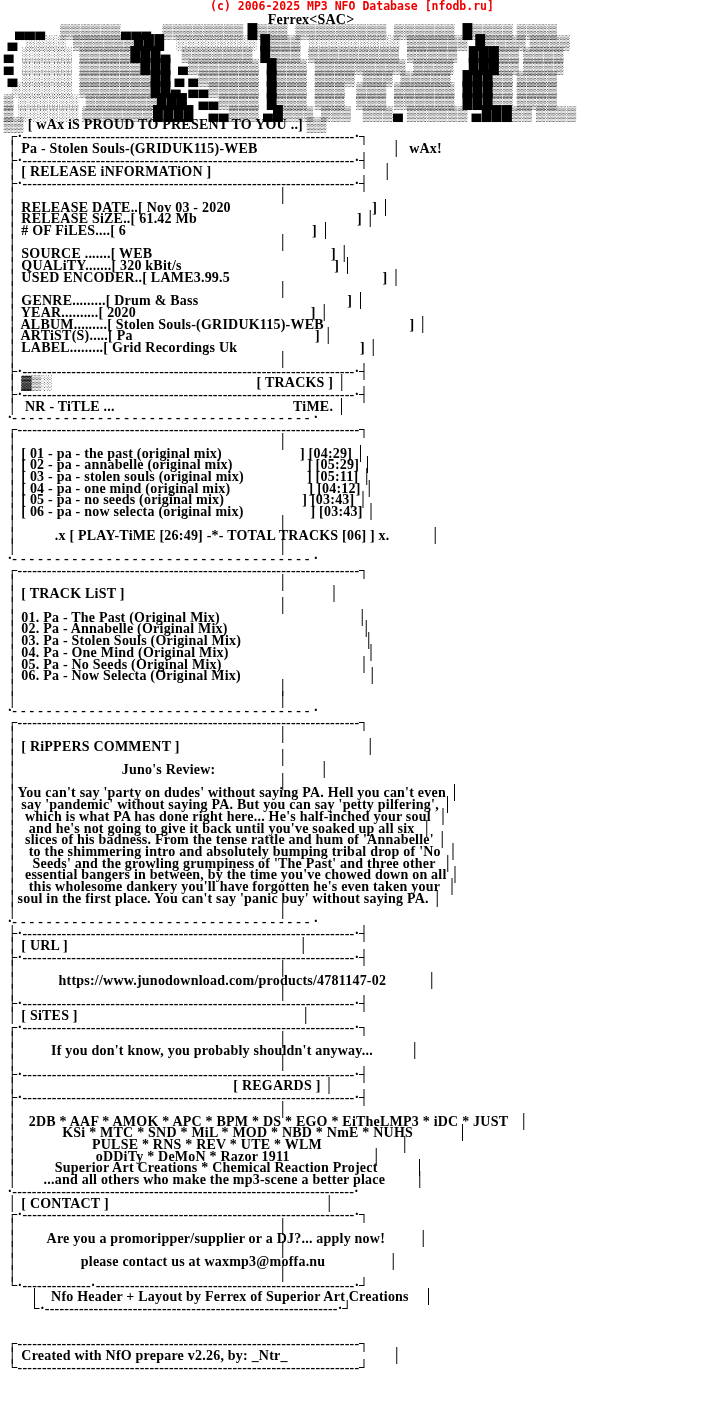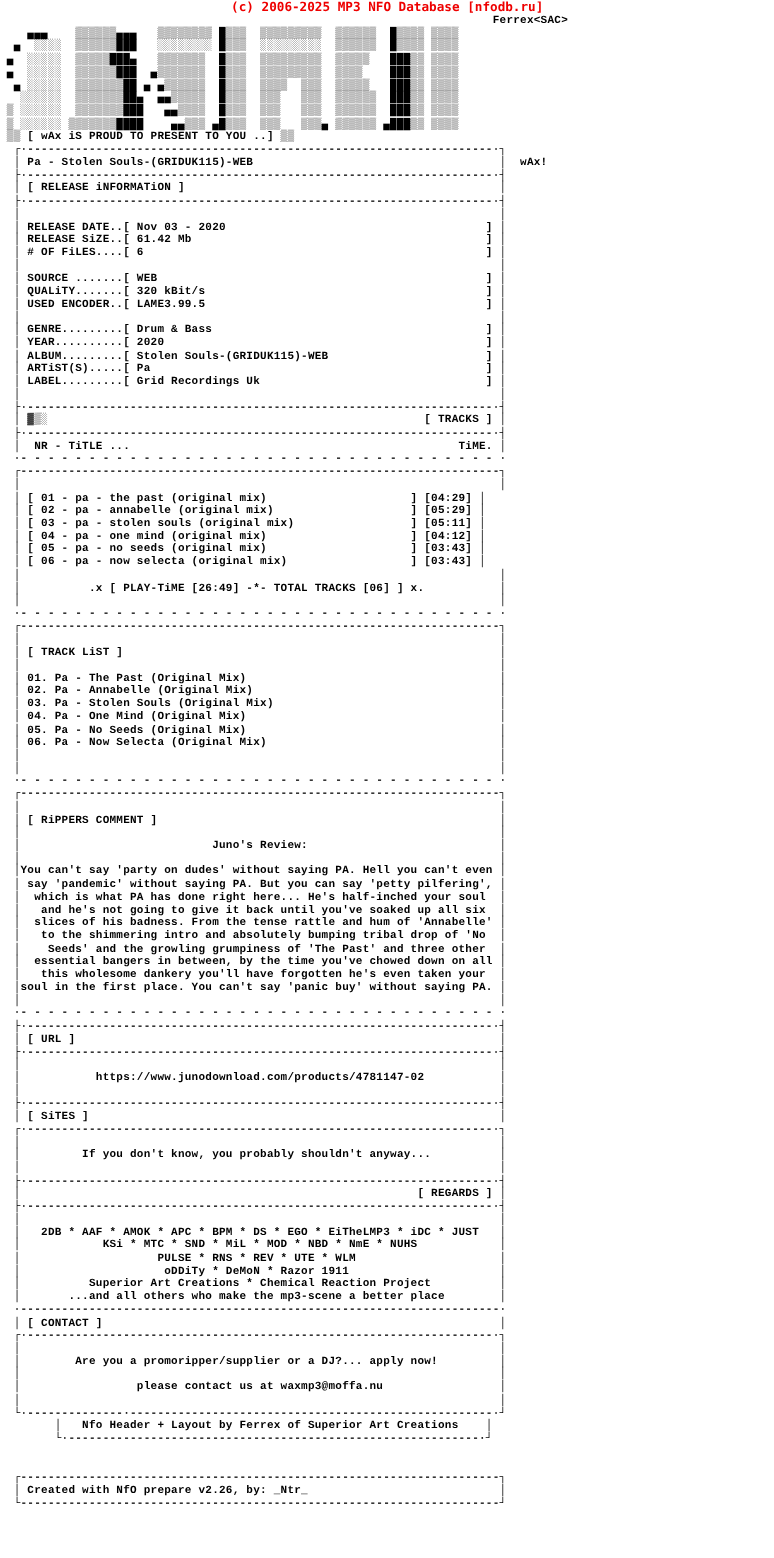--- a/index.html
+++ b/index.html
@@ -20,22 +20,22 @@
     font-size:11.5px;line-height:13px;
     font-weight:bold;
     letter-spacing:0px;
     white-space:pre;
   }
   
   pre#nfo{
     position:absolute;
     left:0px;top:14px;
     margin:0;padding:0;
-    font-family:Liberation Mono, monospace;
-    font-size:10px;
+    font-family:Liberation Serif, serif;
+    font-size:14px;
     line-height:11.72px;
     letter-spacing:0.22px;
     white-space:pre;
     color:#000;
     font-weight:bold;
     -webkit-font-smoothing:none;
   }
 </style>
 </head>
 <body>

